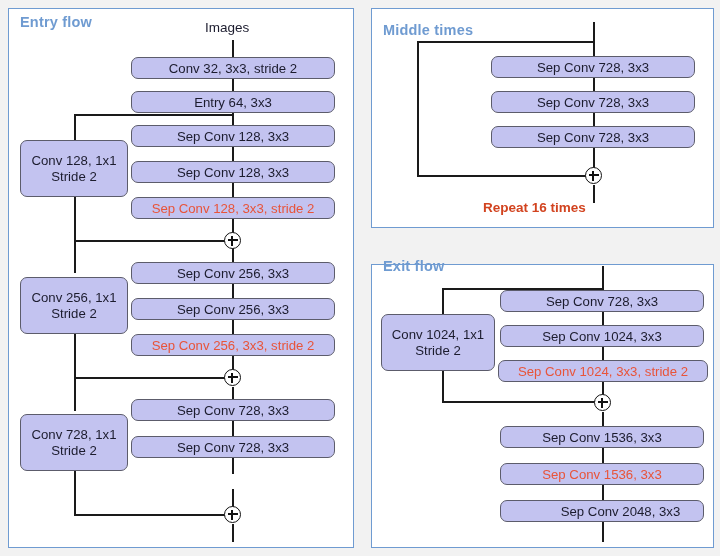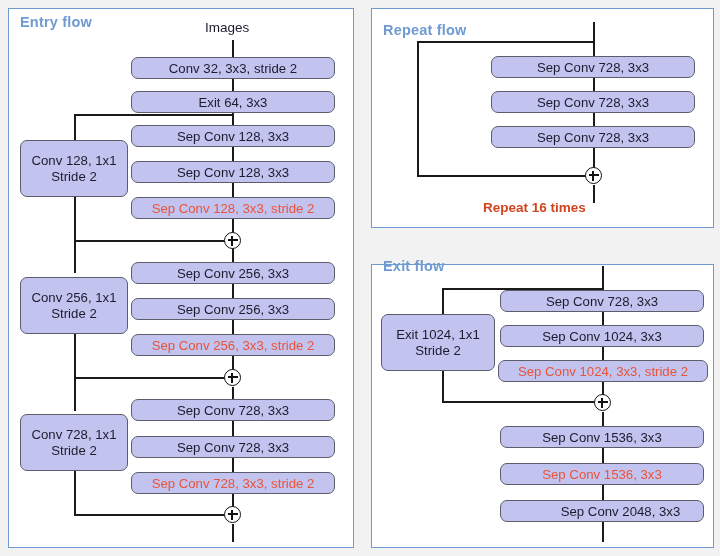--- a/index.html
+++ b/index.html
@@ -145,37 +145,36 @@
   <div class="box res" style="left:20px; top:277px; width:108px; height:57px;">
     <span>Conv 256, 1x1</span>
     <span>Stride 2</span>
   </div>
   <div class="box res" style="left:20px; top:414px; width:108px; height:57px;">
     <span>Conv 728, 1x1</span>
     <span>Stride 2</span>
   </div>
 
   <div class="box" style="left:131px; top:57px;  width:204px; height:22px;">Conv 32, 3x3, stride 2</div>
-  <div class="box" style="left:131px; top:91px;  width:204px; height:22px;">Exit 64, 3x3</div>
+  <div class="box" style="left:131px; top:91px;  width:204px; height:22px;">Entry 64, 3x3</div>
   <div class="box" style="left:131px; top:125px; width:204px; height:22px;">Sep Conv 128, 3x3</div>
   <div class="box" style="left:131px; top:161px; width:204px; height:22px;">Sep Conv 128, 3x3</div>
   <div class="box red" style="left:131px; top:197px; width:204px; height:22px;">Sep Conv 128, 3x3, stride 2</div>
   <div class="box" style="left:131px; top:262px; width:204px; height:22px;">Sep Conv 256, 3x3</div>
   <div class="box" style="left:131px; top:298px; width:204px; height:22px;">Sep Conv 256, 3x3</div>
   <div class="box red" style="left:131px; top:334px; width:204px; height:22px;">Sep Conv 256, 3x3, stride 2</div>
   <div class="box" style="left:131px; top:399px; width:204px; height:22px;">Sep Conv 728, 3x3</div>
   <div class="box" style="left:131px; top:436px; width:204px; height:22px;">Sep Conv 728, 3x3</div>
-  <div class="box red" style="left:131px; top:472px; width:204px; height:22px;">Sep Conv 728, 3x3, stride 2</div>
 
   <div class="plus" style="left:224px; top:232px;"></div>
   <div class="plus" style="left:224px; top:369px;"></div>
   <div class="plus" style="left:224px; top:506px;"></div>
 
   <div class="panel" id="panel-middle"></div>
-  <div class="panel-title" style="left:383px; top:22px;">Repeat  flow</div>
+  <div class="panel-title" style="left:383px; top:22px;">Middle  times</div>
 
   <div class="ln v" style="left:593px; top:22px;  height:34px;"></div>
   <div class="ln v" style="left:593px; top:78px;  height:18px;"></div>
   <div class="ln v" style="left:593px; top:113px; height:18px;"></div>
   <div class="ln v" style="left:593px; top:148px; height:21px;"></div>
   <div class="ln v" style="left:593px; top:185px; height:18px;"></div>
 
   <div class="ln h" style="left:417px; top:41px;  width:178px;"></div>
   <div class="ln v" style="left:417px; top:41px;  height:136px;"></div>
   <div class="ln h" style="left:417px; top:175px; width:170px;"></div>
@@ -199,21 +198,21 @@
   <div class="ln v" style="left:602px; top:448px; height:15px;"></div>
   <div class="ln v" style="left:602px; top:485px; height:15px;"></div>
   <div class="ln v" style="left:602px; top:522px; height:20px;"></div>
 
   <div class="ln h" style="left:442px; top:288px; width:162px;"></div>
   <div class="ln v" style="left:442px; top:288px; height:26px;"></div>
   <div class="ln v" style="left:442px; top:370px; height:33px;"></div>
   <div class="ln h" style="left:442px; top:401px; width:154px;"></div>
 
   <div class="box res" style="left:381px; top:314px; width:114px; height:57px;">
-    <span>Exit 1024, 1x1</span>
+    <span>Conv 1024, 1x1</span>
     <span>Stride 2</span>
   </div>
 
   <div class="box" style="left:500px; top:290px; width:204px; height:22px;">Sep Conv 728, 3x3</div>
   <div class="box" style="left:500px; top:325px; width:204px; height:22px;">Sep Conv 1024, 3x3</div>
   <div class="box red" style="left:498px; top:360px; width:210px; height:22px;">Sep Conv 1024, 3x3, stride 2</div>
   <div class="box" style="left:500px; top:426px; width:204px; height:22px;">Sep Conv 1536, 3x3</div>
   <div class="box red" style="left:500px; top:463px; width:204px; height:22px;">Sep Conv 1536, 3x3</div>
   <div class="box" style="left:500px; top:500px; width:204px; height:22px;padding-left:37px;">Sep Conv 2048, 3x3</div>
 

